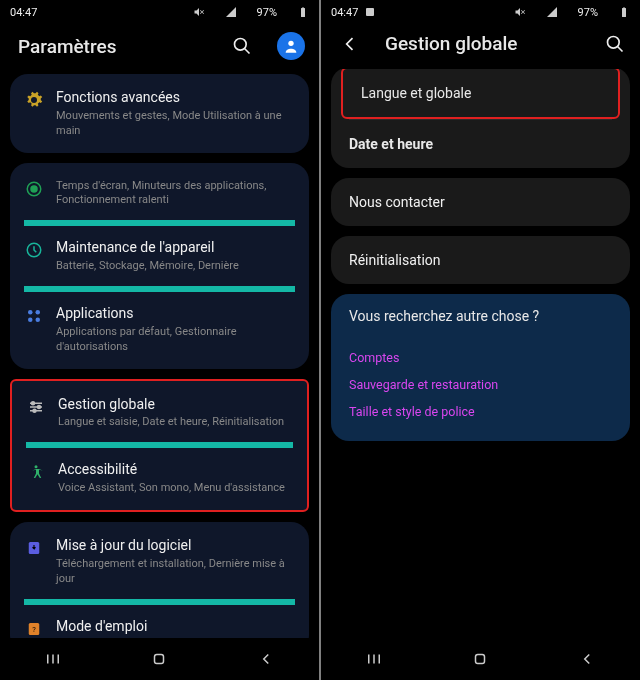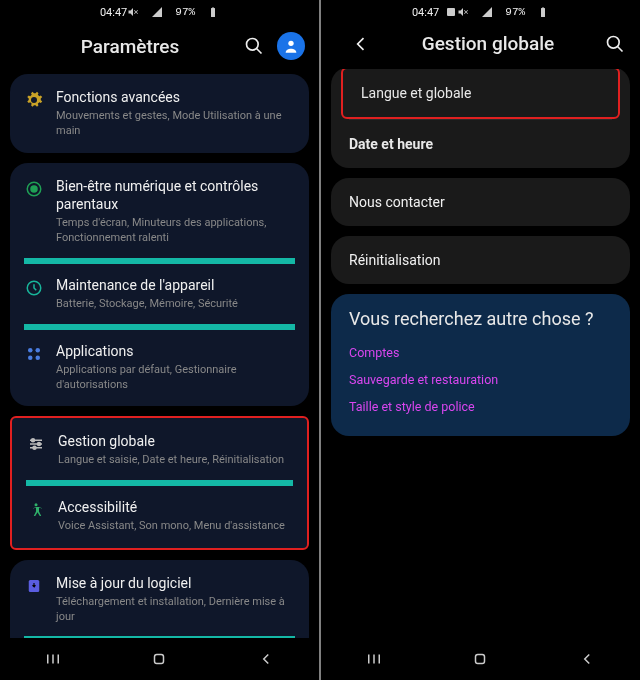--- a/index.html
+++ b/index.html
@@ -17,34 +17,33 @@
     height: 680px;
     background: #000;
     color: #e8e8e8;
     display: flex;
     flex-direction: column;
     position: relative;
   }
   .statusbar {
     height: 24px;
     display: flex;
-    justify-content: center;
+    justify-content: space-between;
     align-items: center;
     padding: 0 10px;
     font-size: 11px;
     color: #eee;
   }
-  .statusbar .icons { display: flex; align-items: center; gap: 12px; font-family: Liberation Mono, monospace; }
+  .statusbar .icons { display: flex; align-items: center; gap: 20px; }
   .statusbar svg, .statusbar .sig { width: 12px; height: 12px; }
   .header {
     display: flex;
     align-items: center;
-    padding: 8px 14px 14px 29px;
-    gap: 12px;
-    text-align: center;
+    padding: 8px 14px 14px 18px;
+    gap: 24px;
   }
   .header .title { font-size: 19px; font-weight: 500; flex: 1; }
   .header .icon-btn { width: 22px; height: 22px; display:flex; align-items:center; justify-content:center; }
   .avatar {
     width: 28px; height: 28px; border-radius: 50%;
     background: #1a73e8; display:flex; align-items:center; justify-content:center;
   }
   .avatar svg { width: 16px; height: 16px; fill: #fff; }
   .content { flex: 1; overflow-y: hidden; padding: 0 10px; }
   .card {
@@ -78,21 +77,21 @@
   }
   .simple-card { background: #1a1a1a; border-radius: 18px; margin-bottom: 10px; }
   .simple-card .srow { padding: 16px 18px; font-size: 14px; }
   .simple-card .srow + .srow { border-top: 1px solid #2a2a2a; margin: 0 18px; padding-left:0; padding-right:0;font-weight:bold; }
   .hl-row { border: 2px solid #e02020; border-radius: 6px; margin:-2px 10px 0 10px; padding: 14px 8px;}
   .suggest {
     background: #0d2a4a;
     border-radius: 18px;
     padding: 14px 18px 16px 18px;
   }
-  .suggest .head { font-size: 18px; color: #e8e8e8; margin-bottom: 10px; }
+  .suggest .head { font-size: 14px; color: #e8e8e8; margin-bottom: 20px; }
   .suggest .link { font-size: 12.5px; color: #d946ef; padding: 6px 0; }
   .navbar {
     height: 42px;
     display: flex;
     justify-content: space-around;
     align-items: center;
   }
   .navbar .nbtn { width: 22px; height: 22px; display:flex; align-items:center; justify-content:center;}
   .back-btn { width:22px; height:22px; display:flex; align-items:center; justify-content:center;}
 </style>
@@ -150,34 +149,33 @@
 
     <div class="card">
       <div class="row">
         <span class="ic">
             <svg viewBox="0 0 24 24" width="18" height="18" fill="none" stroke="#1fa055" stroke-width="2">
               <circle cx="12" cy="12" r="9"></circle>
               <circle cx="12" cy="12" r="4" fill="#1fa055"></circle>
             </svg>
           </span>
         <span class="txt">
-          <div class="t">Bien-être numérique et contrôles parentaux</div>
           <div class="s">Temps d'écran, Minuteurs des applications, Fonctionnement ralenti</div>
         </span>
       </div>
       <div class="row">
         <span class="ic">
             <svg viewBox="0 0 24 24" width="18" height="18" fill="none" stroke="#18b59a" stroke-width="2">
               <circle cx="12" cy="12" r="9"></circle>
               <path d="M12 7v5l3 3"></path>
             </svg>
           </span>
         <span class="txt">
           <div class="t">Maintenance de l'appareil</div>
-          <div class="s">Batterie, Stockage, Mémoire, Sécurité</div>
+          <div class="s">Batterie, Stockage, Mémoire, Dernière</div>
         </span>
       </div>
       <div class="row">
         <span class="ic">
             <svg viewBox="0 0 24 24" width="18" height="18" fill="#4a7de0">
               <circle cx="7" cy="7" r="3"></circle>
               <circle cx="17" cy="7" r="3"></circle>
               <circle cx="7" cy="17" r="3"></circle>
               <circle cx="17" cy="17" r="3"></circle>
             </svg>

